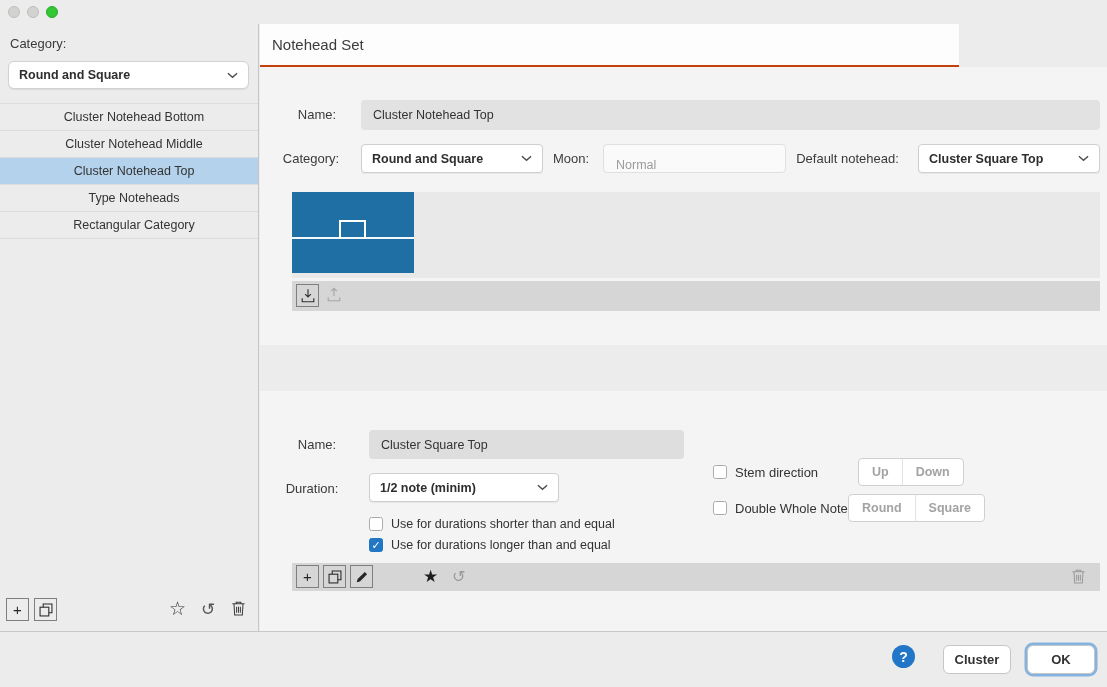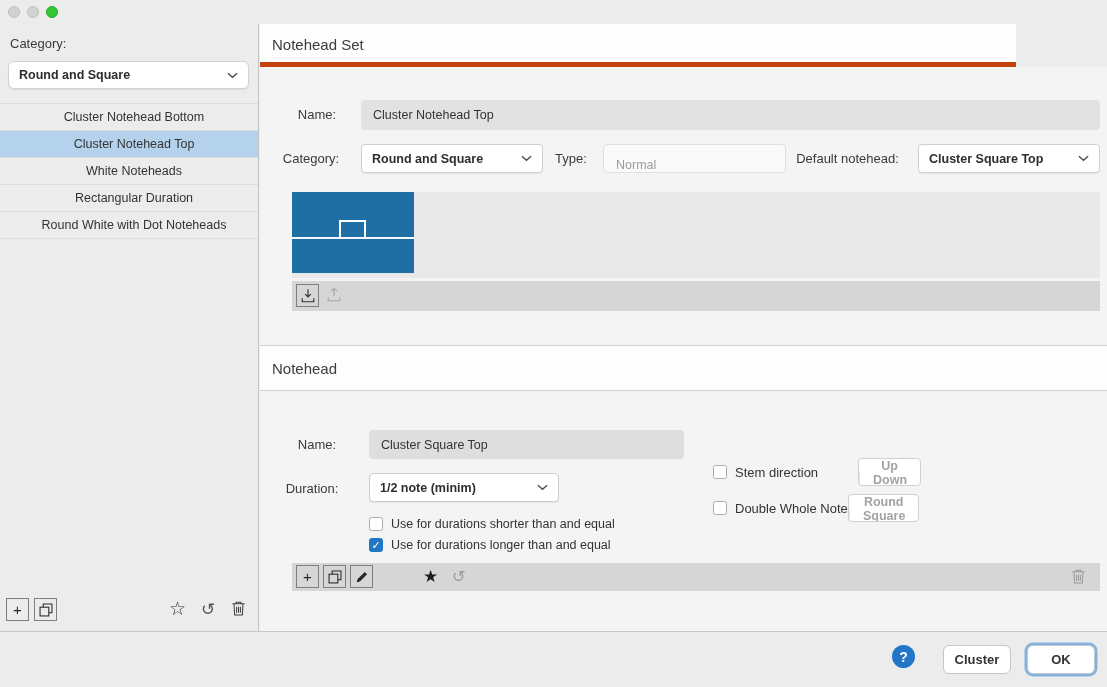--- a/index.html
+++ b/index.html
@@ -29,21 +29,21 @@
   .tool-btn { width:23px; height:23px; border:1px solid #7f7f7f; display:flex; align-items:center; justify-content:center;
               color:#262626; background:transparent; position:absolute; top:4px; }
   .glyph { font-size:15px; line-height:1; }
   .side-plus { left:6px; }
   .side-dup  { left:34px; }
   .side-star  { position:absolute; left:169px; top:3px;  font-size:19px; color:#2e2e2e; line-height:24px; }
   .side-reset { position:absolute; left:201px; top:5px; font-size:17px; color:#555; line-height:22px; }
   .side-trash { position:absolute; left:231px; top:6px; color:#3d3d3d; }
 
   
-  .sec-header1 { position:absolute; left:260px; top:24px; width:756px; height:43px; background:#fdfdfd; border-bottom:5px solid #c2410c; }
+  .sec-header1 { position:absolute; left:260px; top:24px; width:699px; height:43px; background:#fdfdfd; border-bottom:2px solid #c2410c; }
   .sec-header2 { position:absolute; left:260px; top:345px; width:847px; height:46px; background:#fdfdfd; border-top:1px solid #cfcfcf; border-bottom:1px solid #cfcfcf; }
   .sec-title { padding-left:12px; font-size:15px; color:#3c3c3c; }
   .sec-header1 .sec-title { line-height:42px; }
   .sec-header2 .sec-title { line-height:45px; }
   .sec-body1 { position:absolute; left:260px; top:67px;  width:847px; height:278px; background:#f4f4f4; }
   .sec-body2 { position:absolute; left:260px; top:391px; width:847px; height:240px; background:#f4f4f4; }
 
   .fld-label { position:absolute; font-size:13px; color:#3a3a3a; text-align:center; height:16px; line-height:16px; }
   .gray-field { position:absolute; background:#e2e2e2; border-radius:4px; font-size:12.5px; color:#333; display:flex; align-items:center; padding:0 12px; }
   .dropdown { position:absolute; background:#fff; border:1px solid #cfcfcf; border-radius:4px; display:flex; align-items:center;
@@ -59,21 +59,21 @@
   .glyph-square { position:absolute; left:47px; top:28px; width:27px; height:19px; border:2.5px solid #fff; border-bottom:none; }
   .set-toolbar { position:absolute; left:32px; top:214px; width:808px; height:30px; background:#d6d6d6; }
   .import-btn { left:4px; top:3px; }
   .export-ic { position:absolute; left:34px; top:6px; color:#a7a7a7; }
 
   
   .checkbox { position:absolute; width:14px; height:14px; background:#fff; border:1px solid #ababab; border-radius:2.5px; }
   .checkbox.checked { background:var(--checkbox-blue,#2277c4); border-color:var(--checkbox-blue,#2277c4); color:#fff;
                       display:flex; align-items:center; justify-content:center; font-size:11px; font-weight:bold; line-height:1; }
   .cb-label { position:absolute; font-size:12.5px; color:#333; height:16px; line-height:16px;text-align:center; }
-  .seg-control { position:absolute; height:28px; background:#fff; border:1px solid #d0d0d0; border-radius:4px; display:flex; overflow:hidden;flex-direction:column; }
+  .seg-control { position:absolute; height:28px; background:#fff; border:1px solid #d0d0d0; border-radius:4px; display:flex; overflow:hidden; }
   .seg-btn { display:flex; align-items:center; justify-content:center; font-size:12.5px; font-weight:600; color:#a3a3a3; padding:0 13px; }
   .seg-btn + .seg-btn { border-left:1px solid #e3e3e3; }
   .nh-toolbar { position:absolute; left:32px; top:172px; width:808px; height:28px; background:#d6d6d6; }
   .nh-plus { left:4px;  top:2px; }
   .nh-dup  { left:31px; top:2px; }
   .nh-pencil { left:58px; top:2px; }
   .nh-star  { position:absolute; left:131px; top:2px; font-size:17px; color:#1d1d1d; line-height:24px; }
   .nh-reset { position:absolute; left:160px; top:3px; font-size:16px; color:#9b9b9b; line-height:22px; }
   .nh-trash { position:absolute; right:14px; top:5px; color:#999; }
 
@@ -102,24 +102,24 @@
     <div class="cat-label">Category:</div>
     <div class="cat-dropdown">
       <span class="dd-text">Round and Square</span>
       <svg viewBox="0 0 12 7" width="11" height="7">
           <path d="M1 1 l5 4.5 L11 1" fill="none" stroke="#4a4a4a" stroke-width="1.5"></path>
         </svg>
     </div>
 
     <div class="set-list">
       <div class="set-item"><span>Cluster Notehead Bottom</span></div>
+      <div class="set-item"><span>Cluster Notehead Middle</span></div>
       <div class="set-item selected"><span>Cluster Notehead Top</span></div>
-      <div class="set-item"><span>White Noteheads</span></div>
-      <div class="set-item"><span>Rectangular Duration</span></div>
-      <div class="set-item"><span>Round White with Dot Noteheads</span></div>
+      <div class="set-item"><span>Type Noteheads</span></div>
+      <div class="set-item"><span>Rectangular Category</span></div>
     </div>
 
     <div class="side-toolbar">
       <div class="tool-btn side-plus">
           <span class="glyph">+</span>
         </div>
       <div class="tool-btn side-dup">
         <svg viewBox="0 0 16 16" width="14" height="14">
             <rect x="1.2" y="4.8" width="10" height="10" fill="none" stroke="currentColor" stroke-width="1.2"></rect>
             <path d="M4.8 4.8 V1.2 h10 v10 h-3.6" fill="none" stroke="currentColor" stroke-width="1.2"></path>
@@ -146,21 +146,21 @@
       </div>
 
     <div class="fld-label" style="left:9px; top:84px; width:84px;">Category:</div>
     <div class="dropdown" style="left:101px; top:77px; width:182px; height:29px;">
       <span class="dd-text">Round and Square</span>
       <svg viewBox="0 0 12 7" width="11" height="7">
           <path d="M1 1 l5 4.5 L11 1" fill="none" stroke="#4a4a4a" stroke-width="1.5"></path>
         </svg>
     </div>
 
-    <div class="fld-label" style="left:289px; top:84px; width:44px;">Type:</div>
+    <div class="fld-label" style="left:289px; top:84px; width:44px;">Moon:</div>
     <div class="disabled-field" style="left:343px; top:77px; width:183px; height:29px;">
         <span>Normal</span>
       </div>
 
     <div class="fld-label" style="left:529px; top:84px; width:117px;">Default notehead:</div>
     <div class="dropdown" style="left:658px; top:77px; width:182px; height:29px;">
       <span class="dd-text">Cluster Square Top</span>
       <svg viewBox="0 0 12 7" width="11" height="7">
           <path d="M1 1 l5 4.5 L11 1" fill="none" stroke="#4a4a4a" stroke-width="1.5"></path>
         </svg>
@@ -182,23 +182,20 @@
       </div>
       <span class="export-ic">
         <svg viewBox="0 0 18 18" width="16" height="16">
             <path d="M9 10 V1.5 M5.8 4.7 L9 1.5 L12.2 4.7" fill="none" stroke="currentColor" stroke-width="1.3"></path>
             <path d="M2.5 11.5 v4 h13 v-4" fill="none" stroke="currentColor" stroke-width="1.3"></path>
           </svg>
       </span>
     </div>
   </div>
 
-  <div class="sec-header2">
-    <div class="sec-title">Notehead</div>
-  </div>
 
   <div class="sec-body2">
     <div class="fld-label" style="left:21px; top:46px; width:72px;">Name:</div>
     <div class="gray-field" style="left:109px; top:39px; width:315px; height:29px; background:#dedede;">
         <span>Cluster Square Top</span>
       </div>
 
     <div class="fld-label" style="left:11px; top:90px; width:82px;">Duration:</div>
     <div class="dropdown" style="left:109px; top:82px; width:190px; height:29px;">
       <span class="dd-text">1/2 note (minim)</span>

